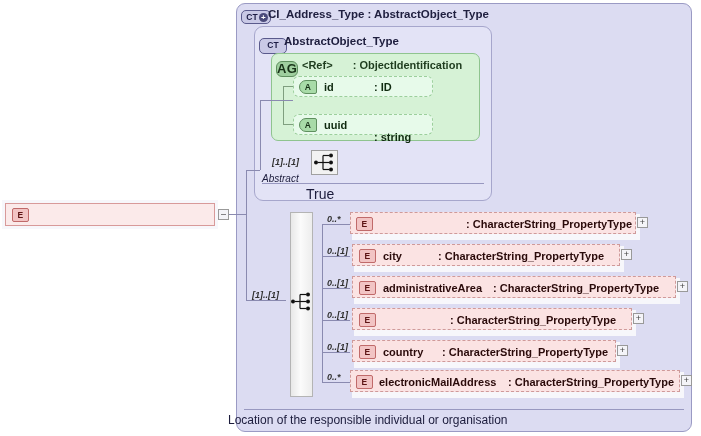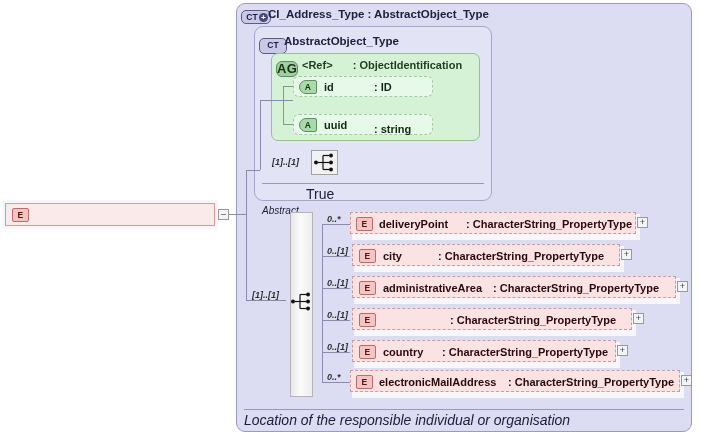--- a/index.html
+++ b/index.html
@@ -51,21 +51,21 @@
   .seq-box{width:27px;height:25px;background:#f2f2f2;border:1px solid #a0a0a0;}
   .seq-bar{background:linear-gradient(to right,#e8e8e8,#fbfbfb 45%,#ededed);
       border:1px solid #b4b4b4;}
 
   
   .card{font-size:9px;font-style:italic;font-weight:bold;color:#303030;
       white-space:nowrap;line-height:11px;}
 
   
   #abstract-rule{left:262px;top:183px;width:222px;height:1px;background:#9898c0;}
-  #abstract-label{left:262px;top:204px;font-size:10px;font-style:italic;
+  #abstract-label{left:262px;top:172px;font-size:10px;font-style:italic;
       color:#1c1c3c;line-height:13px;}
   #abstract-value{left:306px;top:188px;font-size:14px;color:#1c1c3c;line-height:13px;}
 
   
   #root-el{left:5px;top:203px;width:210px;height:23px;
       background:#fbeaea;border:1px solid #d89a9a;}
   #root-el-label{font-size:11.5px;font-weight:bold;color:#2a0a0a;line-height:23px;}
   .expander{width:11px;height:11px;background:#f4f4f8;border:1px solid #999;
       font-size:9px;line-height:9px;text-align:center;color:#444;}
 
@@ -77,21 +77,21 @@
 
   
   .ln{background:#8a8ab0;}
   .lnh{height:1px;}
   .lnv{width:1px;}
   .glnh{height:1px;background:#7f9f7f;}
   .glnv{width:1px;background:#7f9f7f;}
 
   
   #footer-rule{left:244px;top:409px;width:440px;height:1px;background:#9898c0;}
-  #footer-text{left:244px;top:414px;font-size:14px;font-style:italic;
+  #footer-text{left:228px;top:414px;font-size:12px;
       color:#1c1c3c;line-height:13px;white-space:nowrap;}
 </style>
 </head>
 <body>
 
 <div class="abs" id="outer-panel"></div>
 
 <div class="abs" style="left:241px;top:6px;">
   <span class="badge badge-ct-plus"><span>CT</span><span class="pl">+</span></span>
 </div>
@@ -118,21 +118,21 @@
 <div class="abs glnh" style="left:283px;top:124px;width:12px;"></div>
 
 <div class="abs attr-row" style="left:293px;top:76px;width:140px;">
   <span class="badge badge-a abs" style="left:5px;top:3px;">A</span>
   <span class="attr-name abs" style="left:30px;top:0;">id</span>
   <span class="attr-type abs" style="left:80px;top:0;">: ID</span>
 </div>
 <div class="abs attr-row" style="left:293px;top:114px;width:140px;">
   <span class="badge badge-a abs" style="left:5px;top:3px;">A</span>
   <span class="attr-name abs" style="left:30px;top:0;">uuid</span>
-  <span class="attr-type abs" style="left:80px;top:4px;">: string</span>
+  <span class="attr-type abs" style="left:80px;top:12px;">: string</span>
 </div>
 
 <div class="abs card" style="left:272px;top:157px;">[1]..[1]</div>
 <div class="abs seq-box" style="left:311px;top:150px;">
   <svg width="25" height="23" viewBox="0 0 25 23">
     <circle cx="4" cy="11.5" r="2" fill="#111"></circle>
     <line x1="6" y1="11.5" x2="11" y2="11.5" stroke="#111" stroke-width="1.2"></line>
     <line x1="11" y1="4.5" x2="11" y2="18.5" stroke="#111" stroke-width="1.2"></line>
     <line x1="11" y1="4.5" x2="17" y2="4.5" stroke="#111" stroke-width="1.2"></line>
     <line x1="11" y1="11.5" x2="17" y2="11.5" stroke="#111" stroke-width="1.2"></line>
@@ -176,21 +176,20 @@
   </svg>
 </div>
 
 <div class="abs ln lnv" style="left:322px;top:224px;height:158px;"></div>
 
 <div class="abs ln lnh" style="left:322px;top:224px;width:28px;"></div>
 <div class="abs card" style="left:327px;top:214px;">0..*</div>
 <div class="abs el-shadow" style="left:352px;top:214px;width:288px;height:26px;"></div>
 <div class="abs el-row" style="left:350px;top:212px;width:286px;">
   <span class="badge badge-e abs" style="left:5px;top:4px;">E</span>
-  <span class="el-label abs" style="left:28px;top:0;">deliveryPoint</span>
   <span class="el-label abs" style="left:115px;top:0;">: CharacterString_PropertyType</span>
 </div>
 <div class="abs expander" style="left:637px;top:217px;">+</div>
 
 <div class="abs ln lnh" style="left:322px;top:256px;width:28px;"></div>
 <div class="abs card" style="left:327px;top:246px;">0..[1]</div>
 <div class="abs el-shadow" style="left:354px;top:246px;width:270px;height:26px;"></div>
 <div class="abs el-row" style="left:352px;top:244px;width:268px;">
   <span class="badge badge-e abs" style="left:6px;top:4px;">E</span>
   <span class="el-label abs" style="left:30px;top:0;">city</span>

